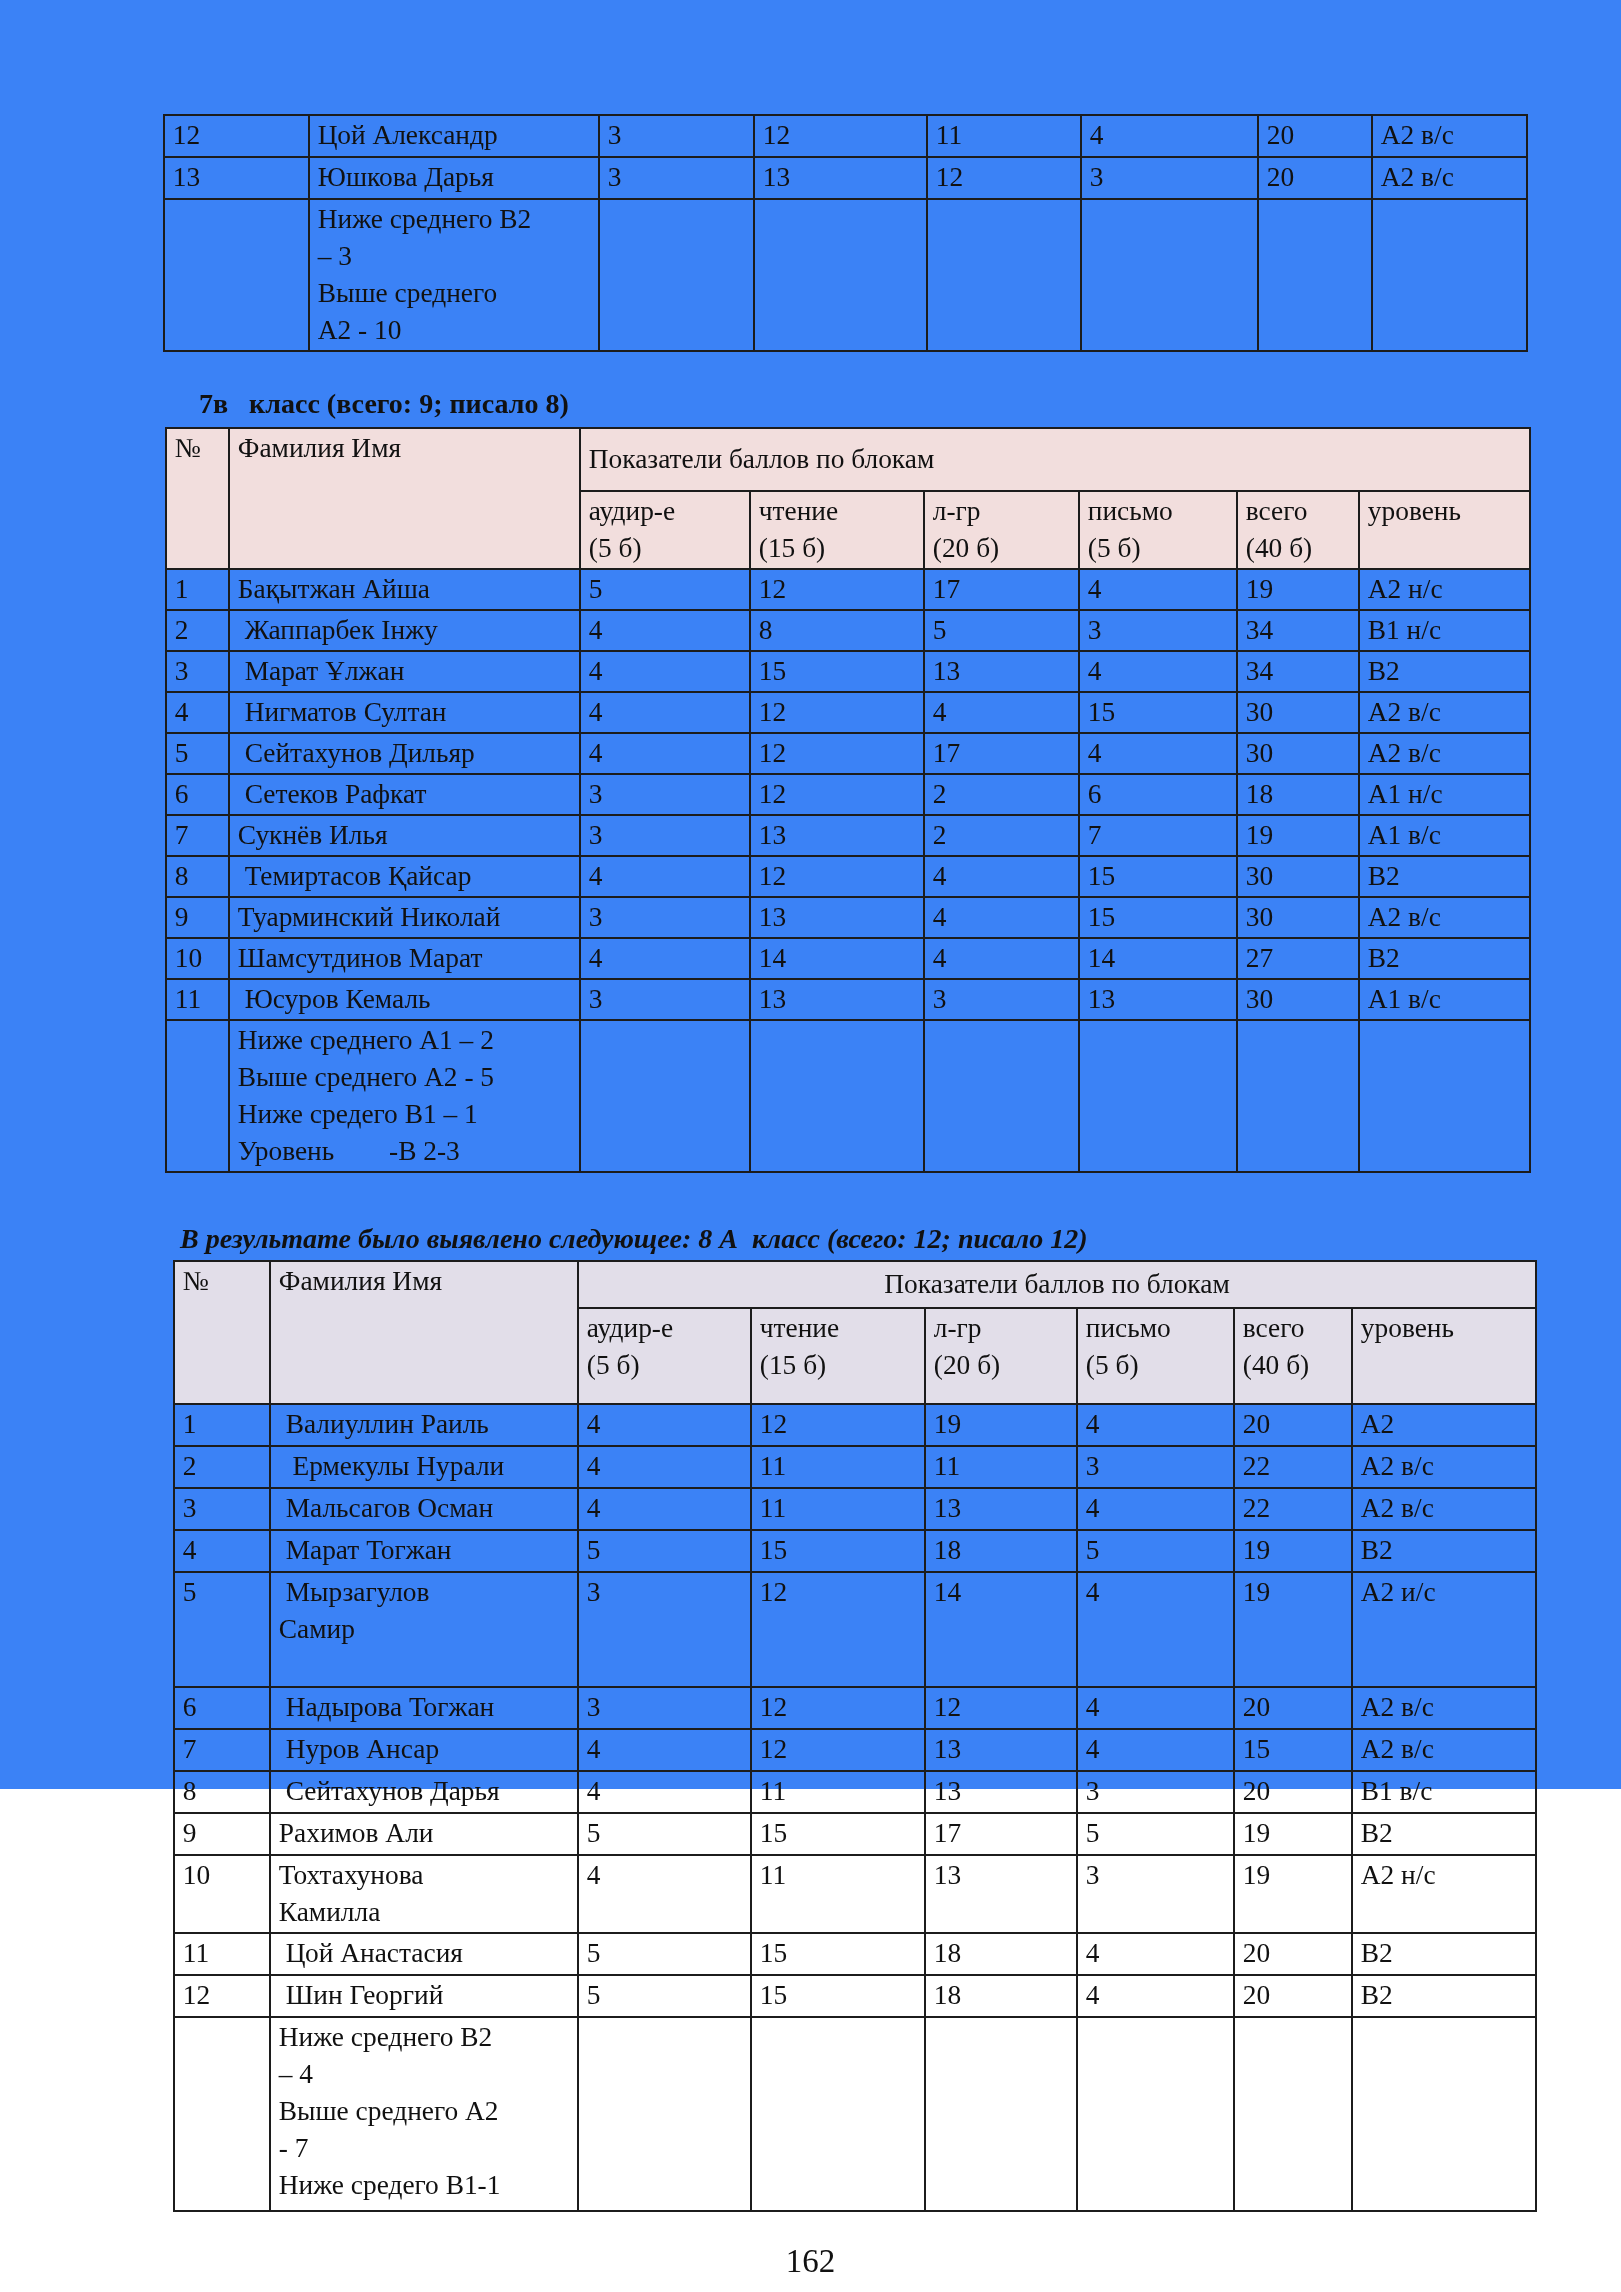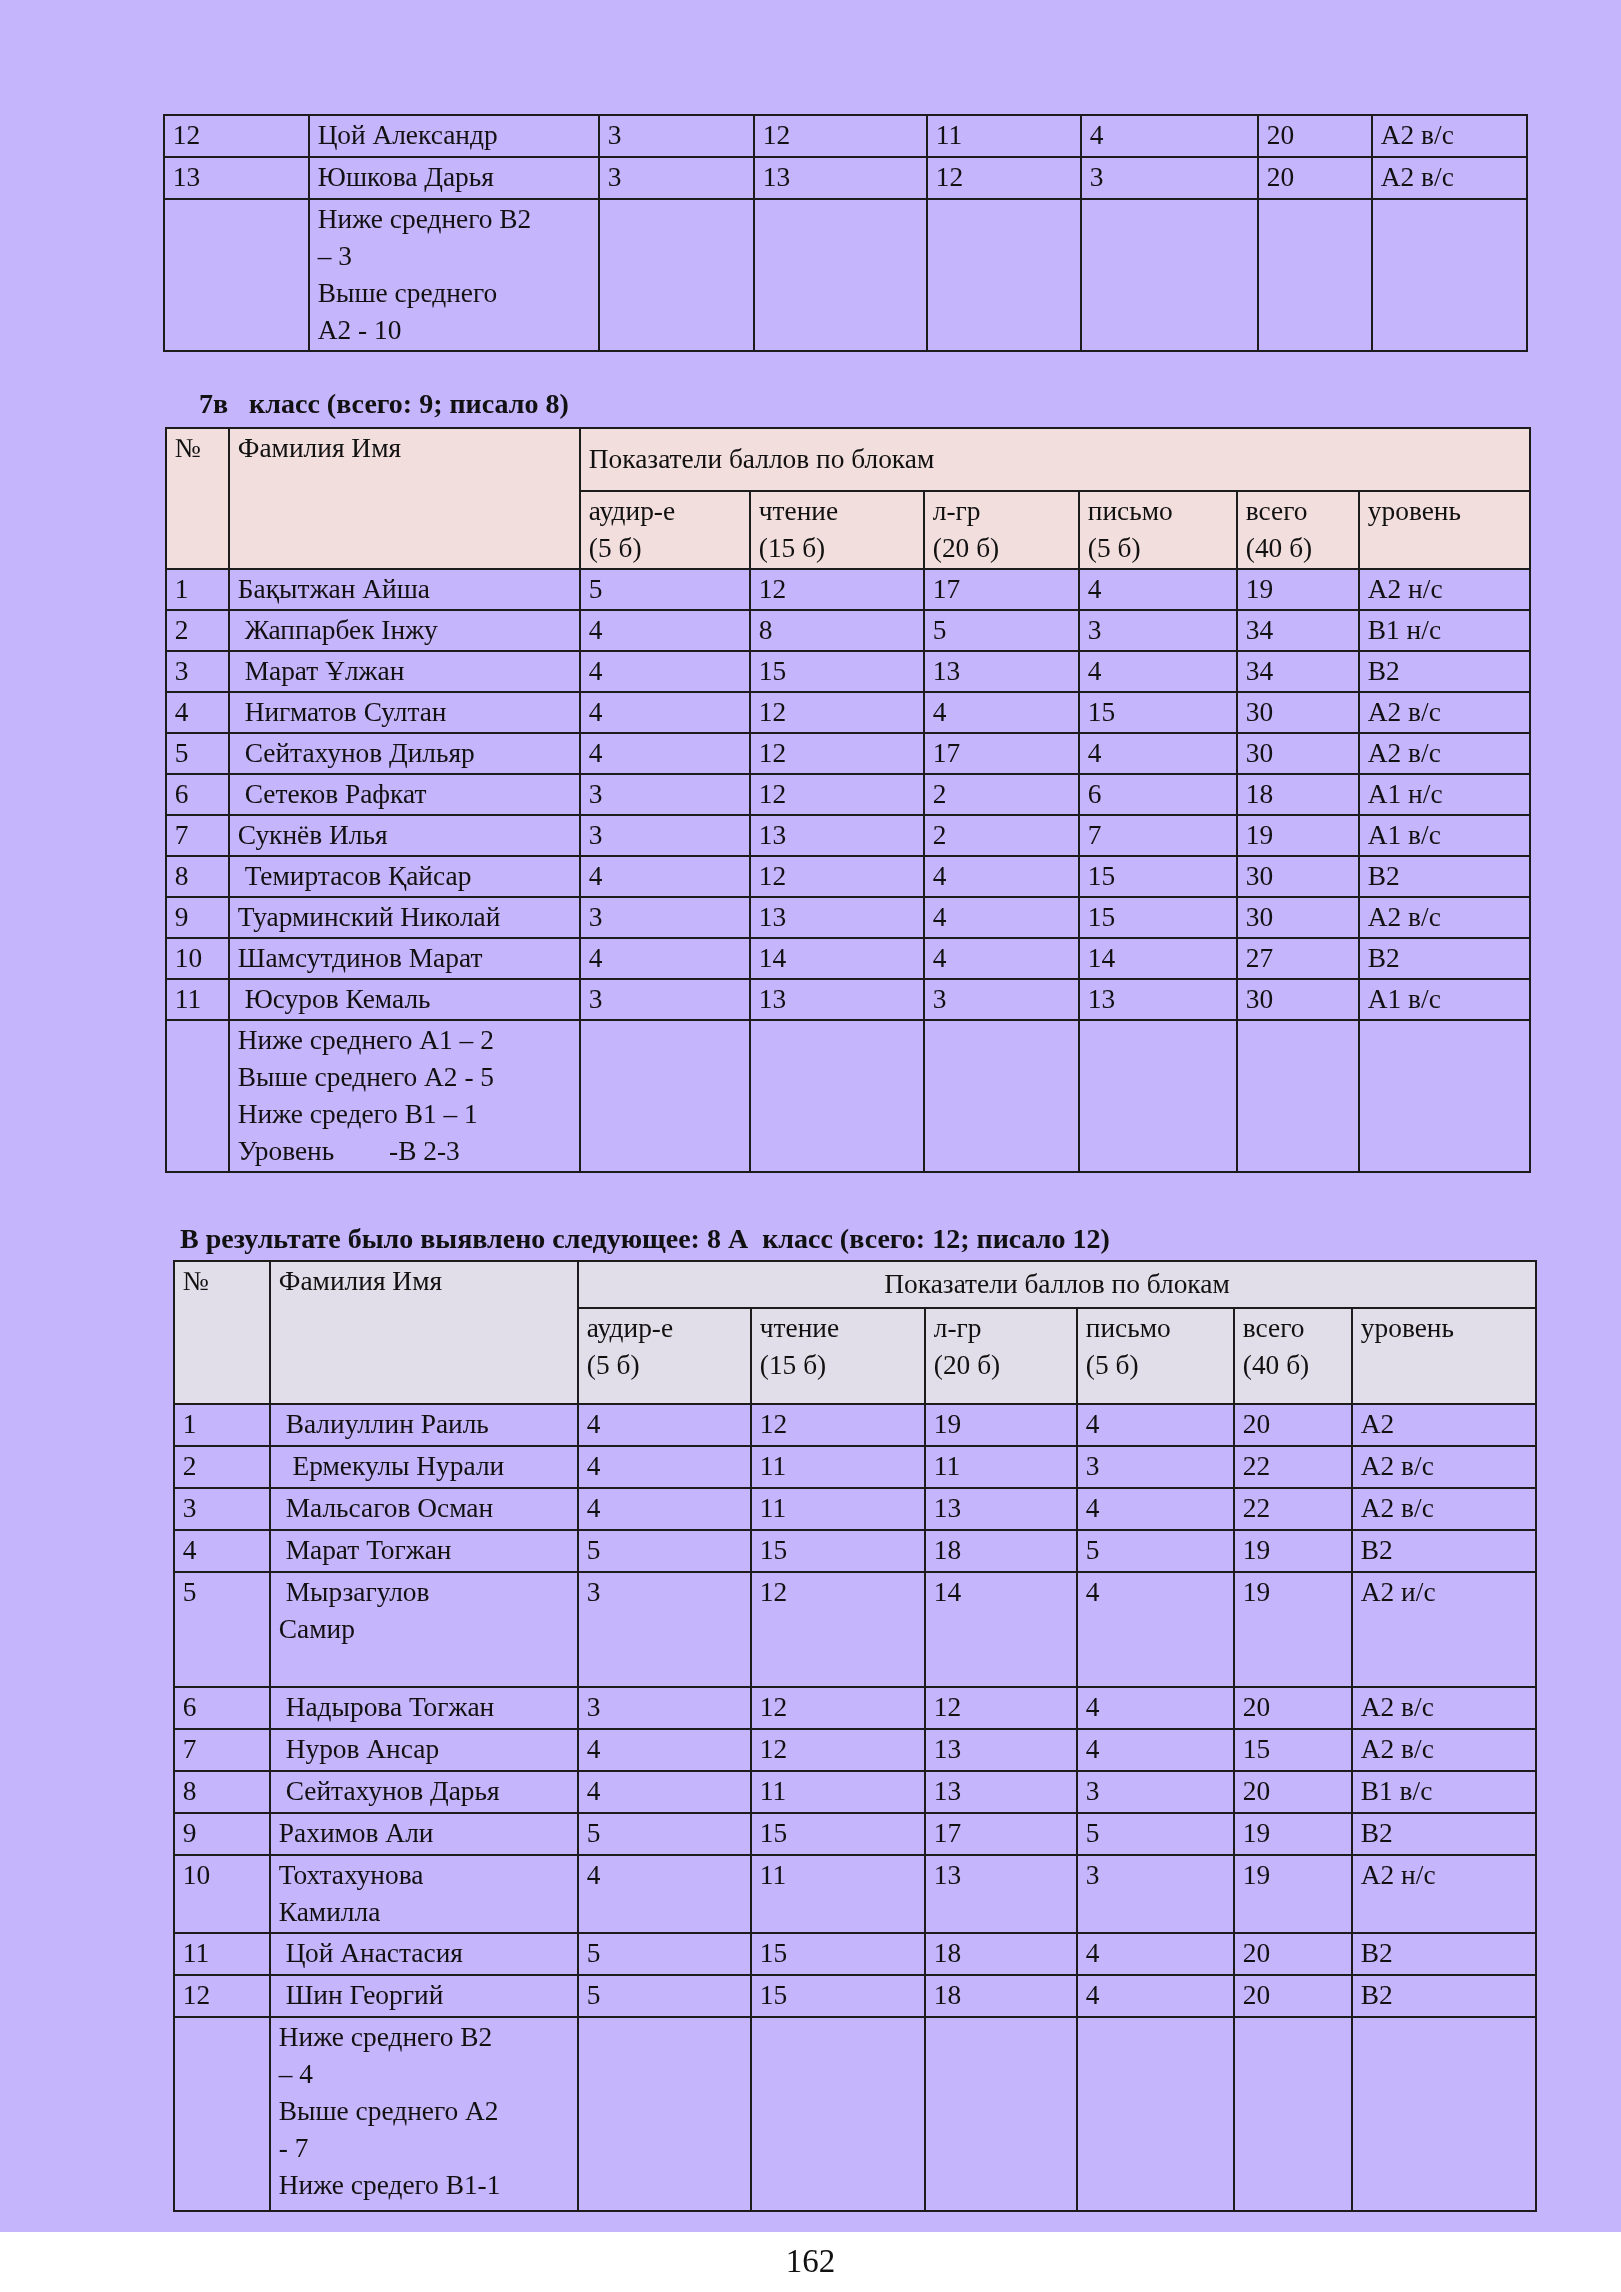--- a/index.html
+++ b/index.html
@@ -9,24 +9,24 @@
   }
   body {
     width: 1621px;
     height: 2293px;
     overflow: hidden;
     font-family: "Liberation Serif", "DejaVu Serif", serif;
     color: #111111;
   }
   .sheet {
     width: 1621px;
-    height: 2232px;
+    height: 1789px;
     padding-top: 114px;
     box-sizing: border-box;
-    background: #c4b5fd;
+    background: #3b82f6;
   }
   table.score-table {
     border-collapse: collapse;
     table-layout: fixed;
     width: 1362px;
     font-size: 27.4px;
     line-height: 37px;
   }
   table.score-table th,
   table.score-table td {
@@ -62,21 +62,21 @@
   .t8a tbody tr { height: 42px; }
   .t8a tr.summary-row { height: 194px; }
 
   .section-heading {
     font-size: 28px;
     font-weight: bold;
     line-height: 33px;
     white-space: pre-wrap;
   }
   .heading-7v { margin: 35px 0 6.9px 199px; }
-  .heading-8a { margin: 49px 0 4.9px 180px; }
+  .heading-8a { margin: 49px 0 4.9px 180px; font-style: italic; }
   .page-number {
     margin-top: 31px;
     text-align: center;
     font-size: 33px;
   }
 </style>
 </head>
 <body>
 
 <div class="sheet">

